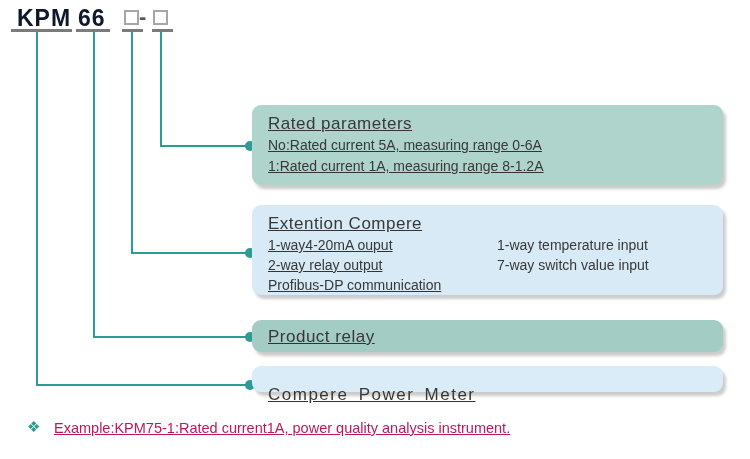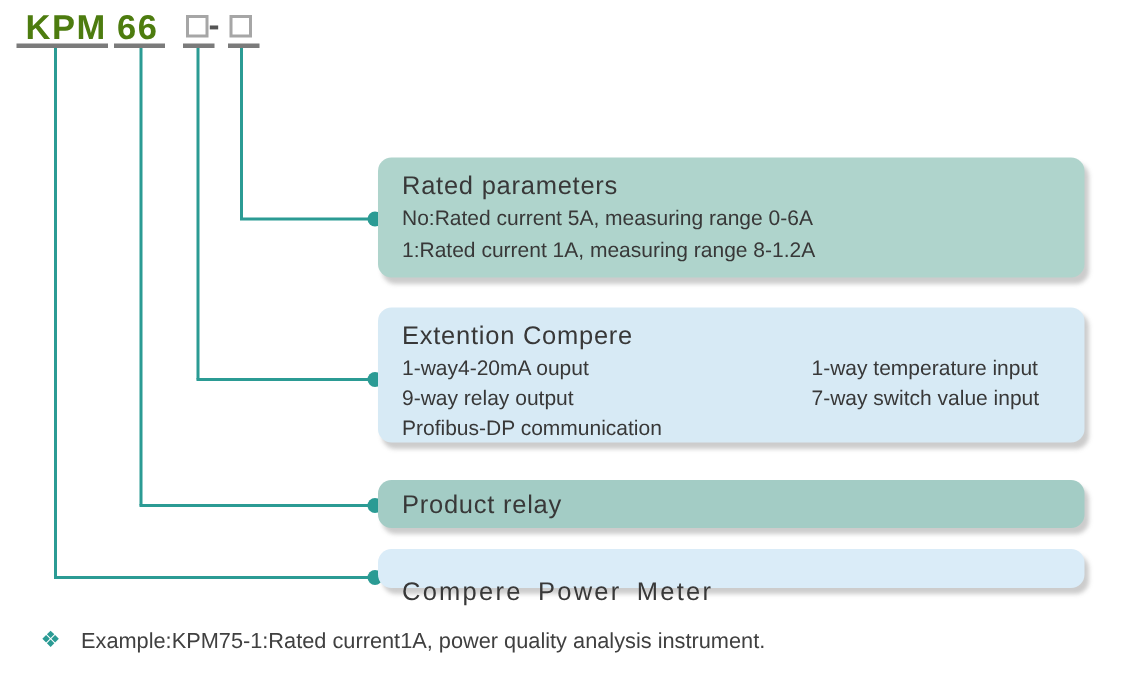--- a/index.html
+++ b/index.html
@@ -10,21 +10,21 @@
     background: #ffffff;
     font-family: "Liberation Sans", sans-serif;
     overflow: hidden;
   }
   .abs { position: absolute; }
 
   
   .model-text {
     font-size: 23px;
     font-weight: bold;
-    color: #4d7c0f;
+    color: #0f172a;
     letter-spacing: 1px;
     line-height: 24px;
   }
   .model-kpm { left: 17px; top: 6px; }
   .model-75  { left: 78px; top: 6px; }
   .ph-square {
     width: 15px; height: 15px;
     border: 2px solid #a6a6a6;
     box-sizing: border-box;
     background: #ffffff;
@@ -71,20 +71,21 @@
 
   
   .box {
     left: 252px;
     width: 471px;
     border-radius: 9px;
     box-shadow: 3px 4px 3px rgba(110, 110, 110, 0.35);
     box-sizing: border-box;
     padding: 8px 16px;
     color: #333333;
+    text-decoration: underline;
   }
   .box-rated     { top: 105px; height: 80px; background: #afd4cc; }
   .box-extension { top: 205px; height: 90px; background: #d7eaf5; }
   .box-series    { top: 320px; height: 32px; background: #a3ccc5; padding-top: 6px; }
   .box-meter     { top: 366px; height: 18px; background: #daecf8; padding-top: 18px; }
   .box-title {
     font-size: 17px;
     line-height: 22px;
     color: #383838;
     letter-spacing: 0.5px;
@@ -93,36 +94,36 @@
     font-size: 14px;
     line-height: 21px;
     color: #383838;
   }
   .ext-grid { position: relative; }
   .ext-row { font-size: 14px; line-height: 20px; color: #383838; }
   .ext-right {
     position: absolute;
     left: 229px;
     top: 0;
-    margin-left: 44px;
   }
   .wide-title { letter-spacing: 1.5px; word-spacing: 4px; }
 
   
   .example-marker {
     left: 27px; top: 417px;
     font-size: 15px;
     color: #2b9b94;
     line-height: 20px;
   }
   .example-text {
     left: 54px; top: 419px;
     font-size: 14.5px;
-    color: #404040;
+    color: #be185d;
     line-height: 18px;
+    text-decoration: underline;
   }
 </style>
 </head>
 <body>
 
 <div class="stage">
 
   <div class="abs model-text model-kpm">KPM</div>
   <div class="abs model-text model-75">66</div>
   <div class="abs ph-square ph-1"></div>
@@ -150,21 +151,21 @@
   <div class="abs box box-rated">
     <div class="box-title">Rated parameters</div>
     <div class="box-line">No:Rated current 5A, measuring range 0-6A</div>
     <div class="box-line">1:Rated current 1A, measuring range 8-1.2A</div>
   </div>
 
   <div class="abs box box-extension">
     <div class="box-title">Extention Compere</div>
     <div class="ext-grid">
       <div class="ext-row">1-way4-20mA ouput</div>
-      <div class="ext-row">9-way relay output</div>
+      <div class="ext-row">2-way relay output</div>
       <div class="ext-row">Profibus-DP communication</div>
       <div class="ext-right">
         <div class="ext-row">1-way temperature input</div>
         <div class="ext-row">7-way switch value input</div>
       </div>
     </div>
   </div>
 
   <div class="abs box box-series">
     <div class="box-title">Product relay</div>

